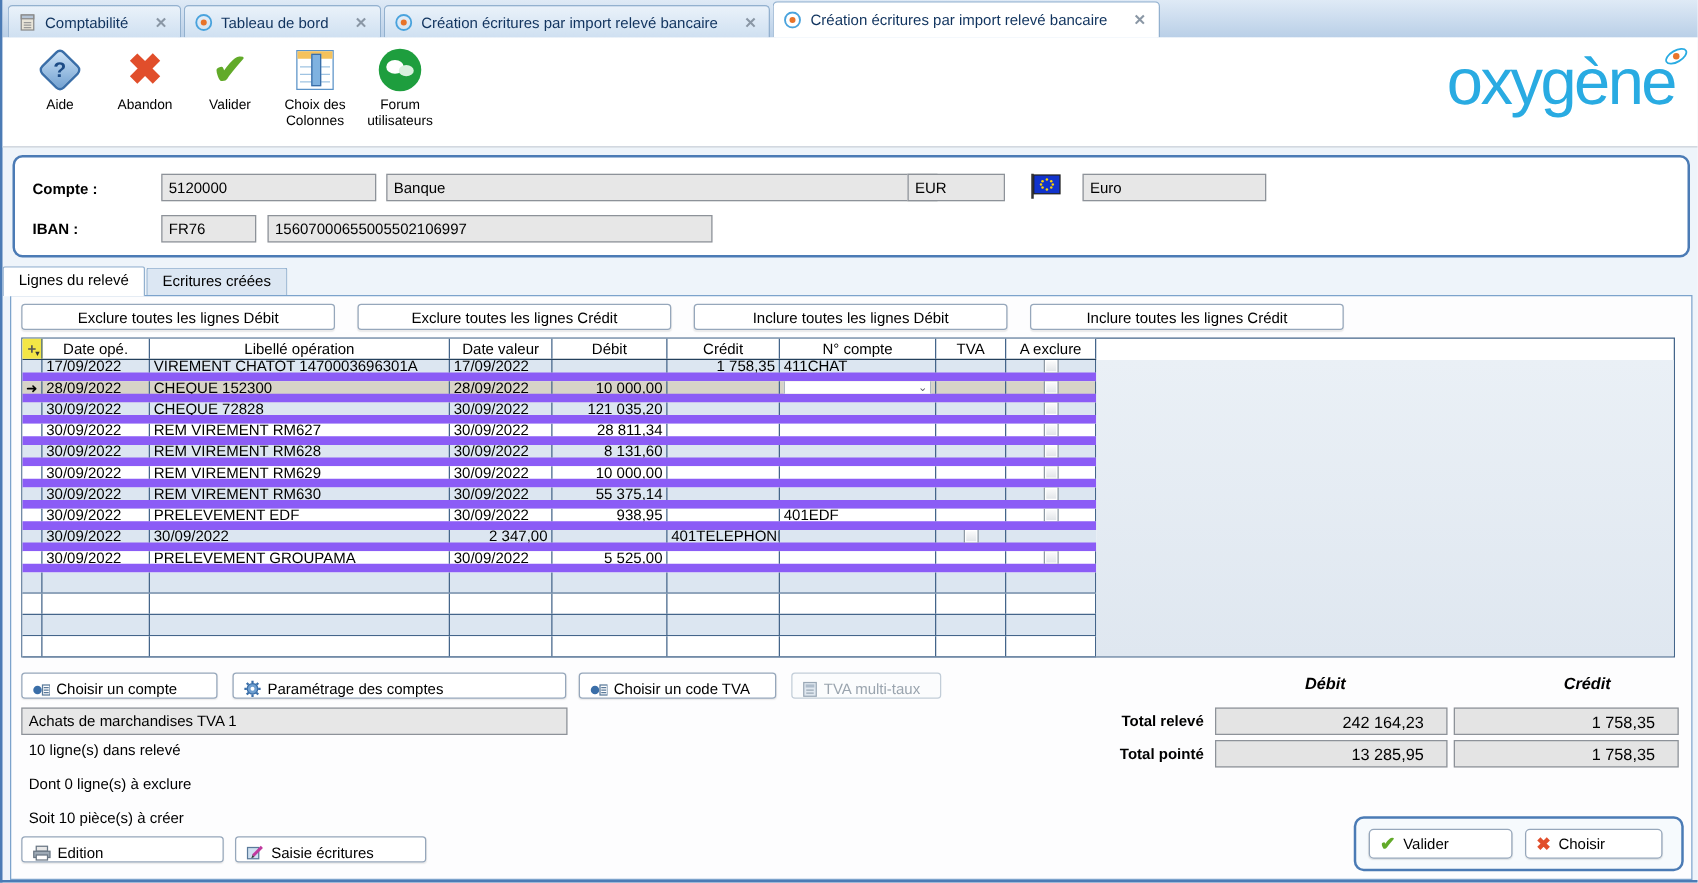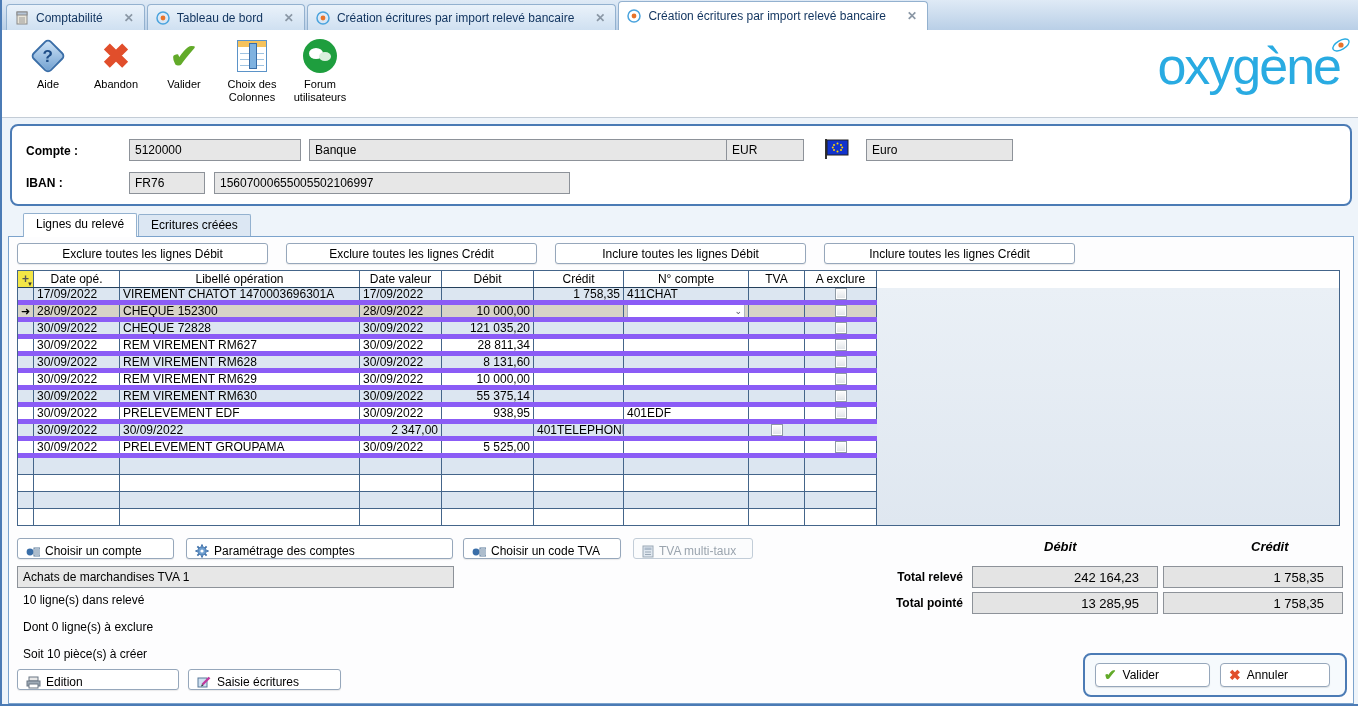--- a/index.html
+++ b/index.html
@@ -44,35 +44,35 @@
   .logo { position:absolute; right:18px; top:40px; color:#29abe2; font-size:52px; letter-spacing:-2px; line-height:52px; }
   .logo .atom { position:absolute; right:-12px; top:-6px; }
 
   
   .acct { position:absolute; left:8px; top:124px; width:1342px; height:82px; background:#fff;
     border:2px solid #4b7bb5; border-radius:8px; }
   .ro { background:#e7e7e7; border:1px solid #8d9299; height:22px; display:flex; align-items:center; padding:0 5px; position:absolute; }
   .alabel { position:absolute; font-weight:bold; }
 
   
-  .innertabs { position:absolute; left:21px; top:212px; height:24px; display:flex; align-items:flex-end; z-index:3; }
+  .innertabs { position:absolute; left:0; top:212px; height:24px; display:flex; align-items:flex-end; z-index:3; }
   .itab { padding:3px 12px 4px 12px; border:1px solid #93b1cf; border-bottom:none; background:#dce7f3; margin-right:1px; border-radius:2px 2px 0 0; }
   .itab.active { background:#ffffff; position:relative; top:1px; padding-bottom:6px; }
 
   
   .panel { position:absolute; left:6px; top:236px; width:1346px; height:468px; background:#fdfdfe; border:1px solid #7ca3cc; }
 
   .actionrow { position:absolute; left:8px; top:6px; display:flex; gap:18px; }
   .abtn { width:251px; height:21px; background:#fff; border:1px solid #96a7bb; border-radius:3px;
     display:flex; align-items:center; justify-content:center; box-shadow:0 1px 1px rgba(0,0,0,.08); }
 
   
   .gridwrap { position:absolute; left:8px; top:33px; width:1323px; height:256px; border:1px solid #44658a; background:#fff; display:flex; }
   .grid { width:859px; }
-  .grow { display:grid; grid-template-columns:16px 86px 240px 82px 92px 90px 125px 56px 72px; height:17px; border-bottom:5px solid #8b5cf6; background:#fff; }
+  .grow { display:grid; grid-template-columns:16px 86px 240px 82px 92px 90px 125px 56px 72px; height:17px; border-bottom:7px solid #8b5cf6; background:#fff; }
   .grow.hdr { background:#fff; border-bottom:1px solid #24405c; }
   .grow.alt { background:#dce6f1; }
   .grow.sel { background:#d7d3c7; }
   .grow.empty { border-bottom:1px solid #44658a; }
   .gc { border-right:1px solid #44658a; display:flex; align-items:center; padding:0 3px; overflow:hidden; white-space:nowrap; font-size:12px; }
   .grow .gc:first-child { border-right:1px solid #44658a; padding:0; justify-content:center; }
   .hdr .gc { justify-content:center; font-size:12px; }
   .num { justify-content:flex-end; }
   .corner { background:#f3e646; position:relative; display:flex; align-items:center; justify-content:center; color:#555; font-weight:bold; font-size:12px; }
   .corner .da { position:absolute; right:0; bottom:0; font-size:6px; color:#333; }
@@ -538,17 +538,17 @@
     <div class="totfield" style="left:963px; top:355px; width:186px">13 285,95</div>
     <div class="totfield" style="left:1154px; top:355px; width:180px">1 758,35</div>
 
     <div class="vgroup">
       <div class="vbtn">
         <span class="g">✔</span>
         <span>Valider</span>
       </div>
       <div class="vbtn" style="width:110px">
         <span class="r">✖</span>
-        <span>Annuler</span>
+        <span>Choisir</span>
       </div>
     </div>
   </div>
 </div>
 
 </body></html>

